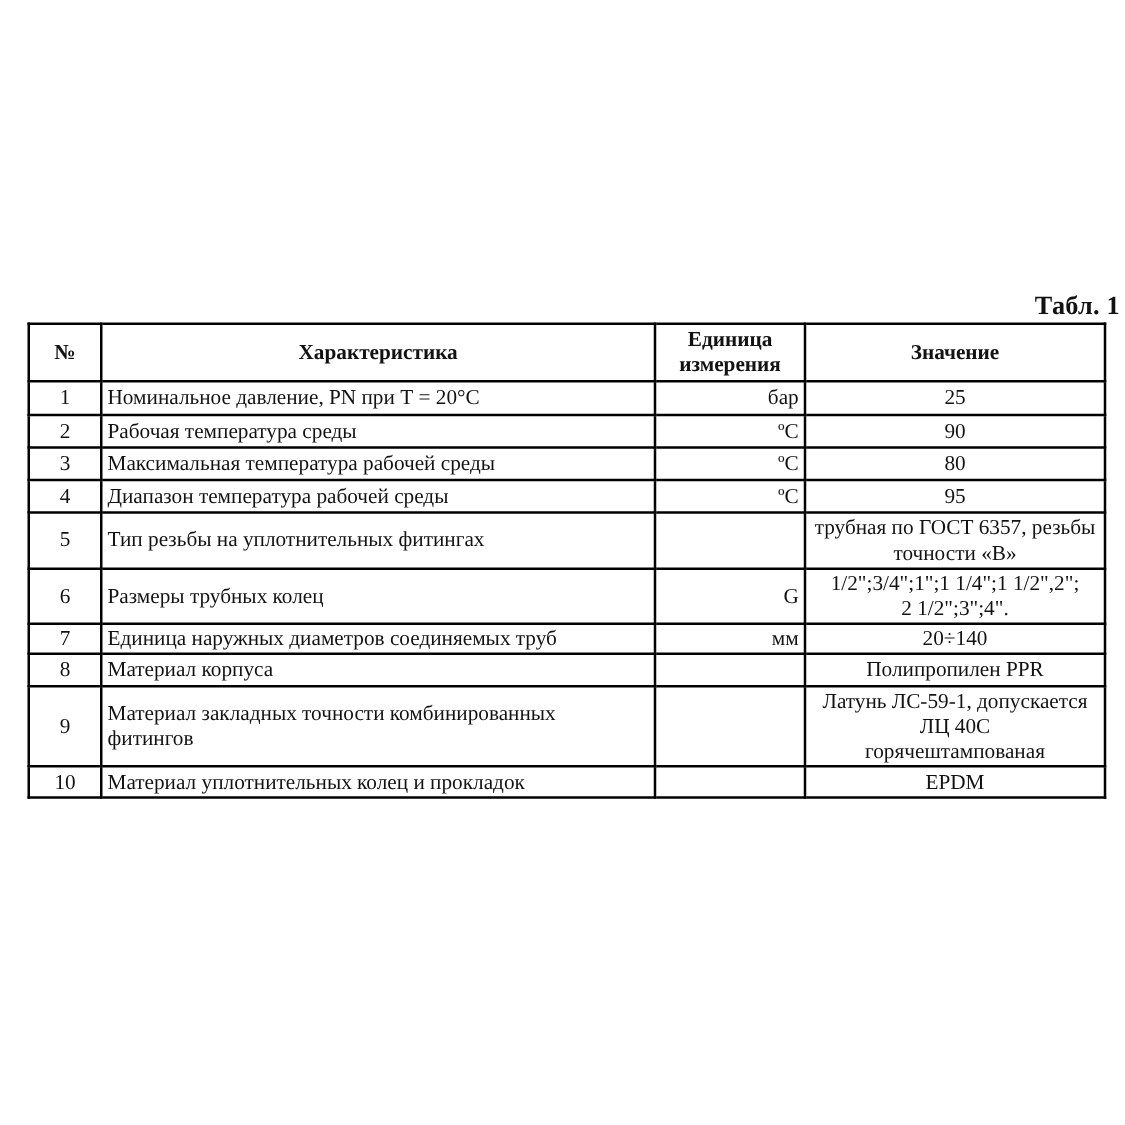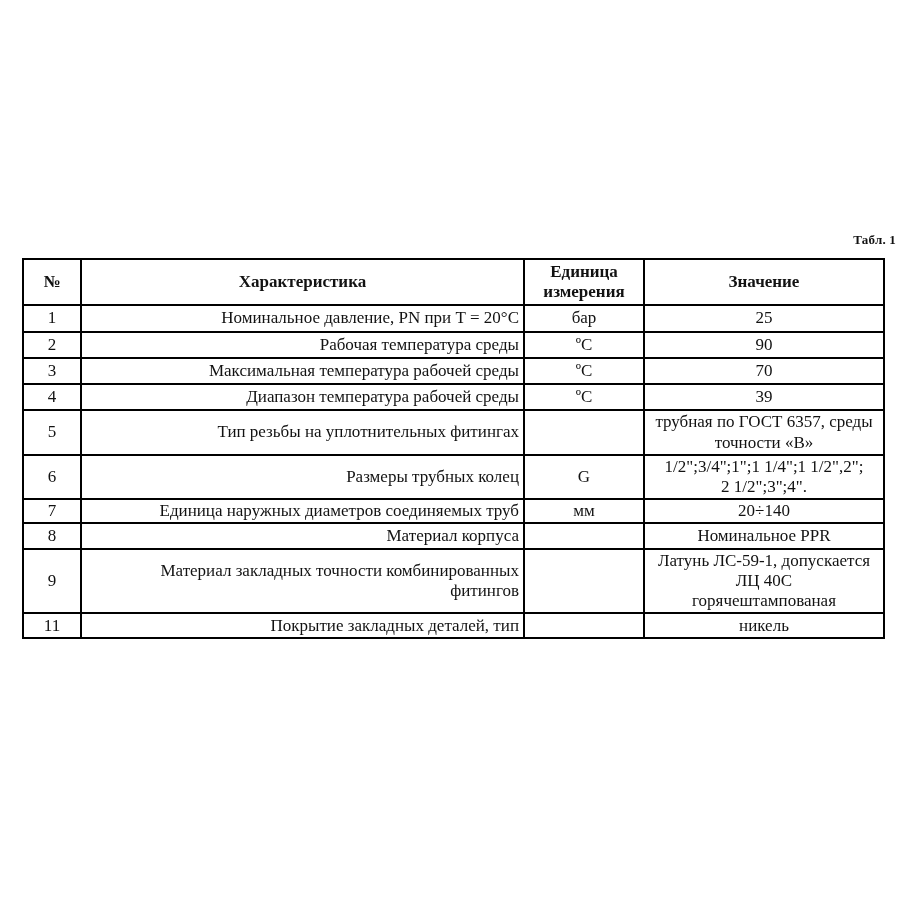--- a/index.html
+++ b/index.html
@@ -15,21 +15,21 @@
     font-family: "Liberation Serif", serif;
     color: #121212;
     overflow: hidden;
   }
   .table-caption {
     position: absolute;
     top: 232px;
     left: 0;
     right: 4px;
     text-align: right;
-    font-size: 13px;
+    font-size: 21px;
     font-weight: bold;
     letter-spacing: 0.2px;
   }
   table.spec-table {
     position: absolute;
     left: 22px;
     top: 258px;
     width: 861px;
     border-collapse: collapse;
     table-layout: fixed;
@@ -43,24 +43,24 @@
     vertical-align: middle;
     overflow: hidden;
   }
   .spec-table thead th {
     font-weight: bold;
     text-align: center;
     white-space: pre-line;
     height: 42px;
   }
   .col-num   { text-align: center; }
-  .col-unit  { text-align: center; }
+  .col-unit  { text-align: right; }
   .col-value { text-align: center; white-space: pre-line; }
   .col-characteristic {
-    text-align: right;
+    text-align: left;
     padding-left: 10px;
     white-space: pre-line;
   }
   
   tbody tr:nth-child(1)  { height: 27px; }
   tbody tr:nth-child(2)  { height: 26px; }
   tbody tr:nth-child(3)  { height: 26px; }
   tbody tr:nth-child(4)  { height: 26px; }
   tbody tr:nth-child(5)  { height: 45px; }
   tbody tr:nth-child(6)  { height: 38px; }
@@ -103,65 +103,65 @@
         <tr>
           <td class="col-num">2</td>
           <td class="col-characteristic">Рабочая температура среды</td>
           <td class="col-unit">ºС</td>
           <td class="col-value">90</td>
         </tr>
         <tr>
           <td class="col-num">3</td>
           <td class="col-characteristic">Максимальная температура рабочей среды</td>
           <td class="col-unit">ºС</td>
-          <td class="col-value">70</td>
+          <td class="col-value">80</td>
         </tr>
         <tr>
           <td class="col-num">4</td>
           <td class="col-characteristic">Диапазон температура рабочей среды</td>
           <td class="col-unit">ºС</td>
-          <td class="col-value">39</td>
+          <td class="col-value">95</td>
         </tr>
         <tr>
           <td class="col-num">5</td>
           <td class="col-characteristic">Тип резьбы  на уплотнительных фитингах</td>
           <td class="col-unit"></td>
-          <td class="col-value">трубная по ГОСТ 6357, среды
+          <td class="col-value">трубная по ГОСТ 6357, резьбы
 точности «В»</td>
         </tr>
         <tr>
           <td class="col-num">6</td>
           <td class="col-characteristic">Размеры трубных колец</td>
           <td class="col-unit">G</td>
           <td class="col-value">1/2";3/4";1";1 1/4";1 1/2",2";
 2 1/2";3";4".</td>
         </tr>
         <tr>
           <td class="col-num">7</td>
           <td class="col-characteristic">Единица наружных диаметров соединяемых труб</td>
           <td class="col-unit">мм</td>
           <td class="col-value">20÷140</td>
         </tr>
         <tr>
           <td class="col-num">8</td>
           <td class="col-characteristic">Материал корпуса</td>
           <td class="col-unit"></td>
-          <td class="col-value">Номинальное PPR</td>
+          <td class="col-value">Полипропилен PPR</td>
         </tr>
         <tr>
           <td class="col-num">9</td>
           <td class="col-characteristic">Материал закладных точности комбинированных
 фитингов</td>
           <td class="col-unit"></td>
           <td class="col-value">Латунь ЛС-59-1, допускается
 ЛЦ 40С
 горячештампованая</td>
         </tr>
         <tr>
-          <td class="col-num">11</td>
-          <td class="col-characteristic">Покрытие закладных деталей, тип</td>
+          <td class="col-num">10</td>
+          <td class="col-characteristic">Материал уплотнительных колец  и  прокладок</td>
           <td class="col-unit"></td>
-          <td class="col-value">никель</td>
+          <td class="col-value">EPDM</td>
         </tr>
       </tbody>
   </table>
 
 </div>
 
 </body></html>

